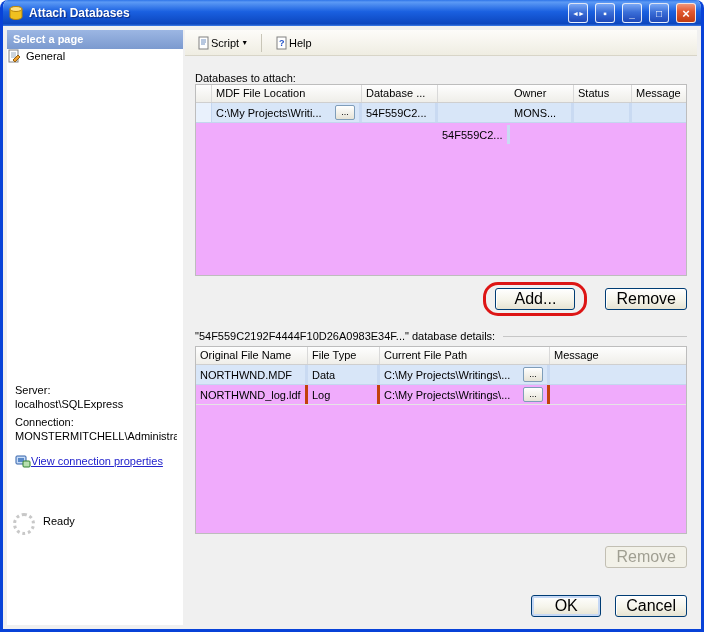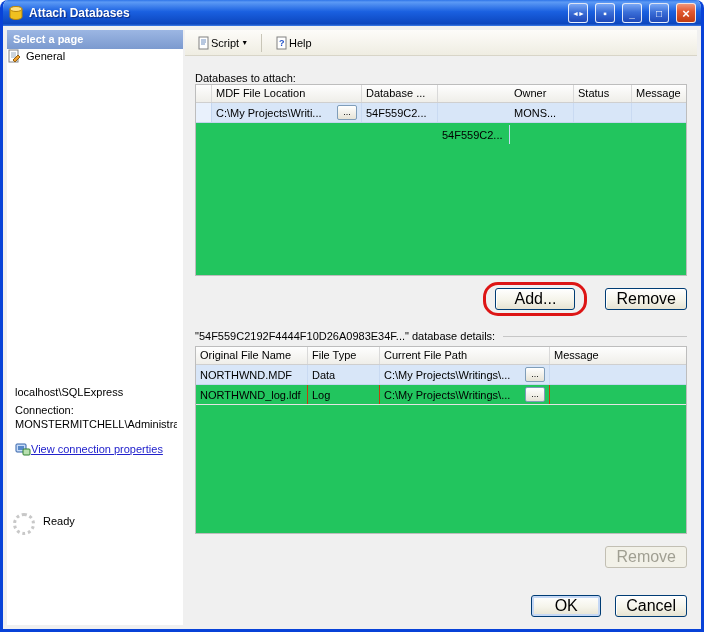--- a/index.html
+++ b/index.html
@@ -56,28 +56,28 @@
     background:linear-gradient(180deg,#FDFCF9 0%,#EFEDE2 100%);
     border-bottom:1px solid #D8D5C8;
     display:flex; align-items:center; padding:0 6px; gap:4px; font-size:11px;
   }
   .toolbtn{ display:flex; align-items:center; padding:2px 5px; border:1px solid transparent; border-radius:2px; cursor:pointer; }
   .tool-sep{ width:1px; height:18px; background:#C9C6B8; margin:0 3px; }
   .drop-arrow{ font-size:7px; margin-left:2px; }
   .content{ flex:1; display:flex; flex-direction:column; padding:16px 10px 8px 10px; font-size:11px; overflow:hidden; }
   .section-label{ }
   
-  .grid{ background:#22c55e; border:1px solid #BDBDBD; overflow:hidden; }
+  .grid{ background:#f0abfc; border:1px solid #BDBDBD; overflow:hidden; }
   .grid1{ height:192px; flex:0 0 192px; }
   .grid2{ height:188px; flex:0 0 188px; }
   .hrow{ display:flex; height:18px; background:linear-gradient(180deg,#FEFEFE 0%,#EFEEE9 100%); border-bottom:1px solid #CFCFCF; }
   .hcell{ padding:2px 4px; border-right:1px solid #D9D9D9; white-space:nowrap; overflow:hidden; }
   .row{ display:flex; height:20px; align-items:center; border-bottom:1px solid #E4E4E4; cursor:default; }
   .row.selected{ background:#D8E6F8; border-bottom-color:#C4D6EF; }
-  .cell{ padding:0 4px; white-space:nowrap; overflow:hidden; border-right:1px solid #c2410c; height:100%; display:flex; align-items:center; }
+  .cell{ padding:0 4px; white-space:nowrap; overflow:hidden; border-right:3px solid #c2410c; height:100%; display:flex; align-items:center; }
   .row.selected .cell{ border-right-color:#C9DAF2; }
   .rowhdr{ width:16px; flex:0 0 16px; background:#E9F1FC; border-right:1px solid #C4D6EF; height:100%; }
   .browse{
     width:20px; height:15px; margin-left:auto; font-size:9px; line-height:11px;
     border:1px solid #7F9DB9; border-radius:2px;
     background:linear-gradient(180deg,#FFFFFF,#E6E3D6); cursor:pointer;
   }
   
   .g1c0{ width:150px; flex:0 0 150px; }
   .g1c1{ width:76px;  flex:0 0 76px; }
@@ -144,20 +144,21 @@
             <line x1="4" y1="4" x2="9" y2="4" stroke="#9AB"></line>
             <line x1="4" y1="6" x2="9" y2="6" stroke="#9AB"></line>
             <line x1="4" y1="8" x2="9" y2="8" stroke="#9AB"></line>
             <path d="M8 13 L13 8 L11 6 L6 11 Z" fill="#F0A030" stroke="#906010"></path>
           </svg>
           <span>General</span>
         </div>
       </div>
 
       <div class="panel conn">
+        <div class="kv-label" style="margin-top:0;">Server:</div>
         <div class="kv-value">localhost\SQLExpress</div>
         <div class="kv-label">Connection:</div>
         <div class="kv-value">MONSTERMITCHELL\Administra</div>
         <div class="link-row">
           <svg width="16" height="14" viewBox="0 0 16 14">
             <rect x="1" y="2" width="10" height="8" rx="1" fill="#C8DCF8" stroke="#3060A8"></rect>
             <rect x="3" y="4" width="6" height="4" fill="#5888C8"></rect>
             <rect x="8" y="7" width="7" height="6" rx="1" fill="#B8E0B0" stroke="#308030"></rect>
           </svg>
           <span class="link">View connection properties</span>

